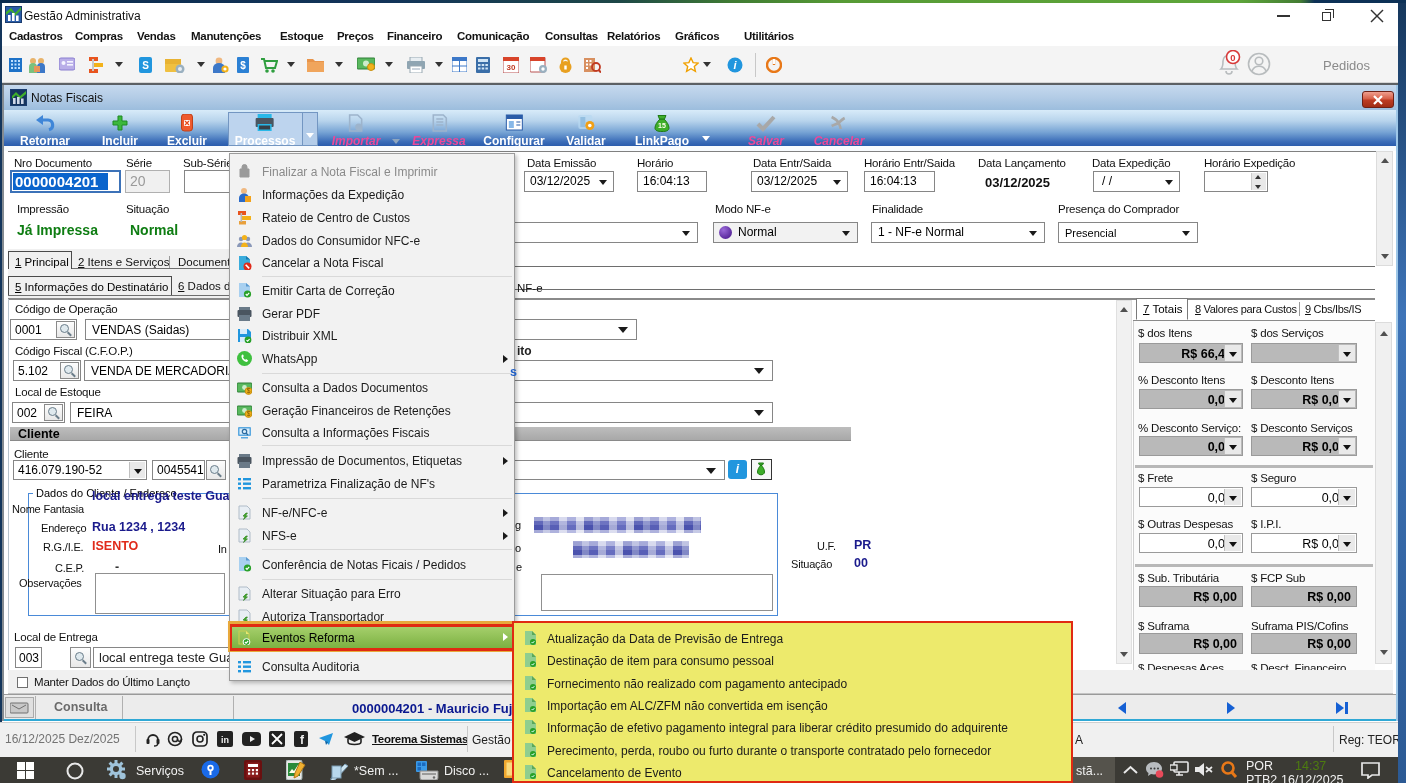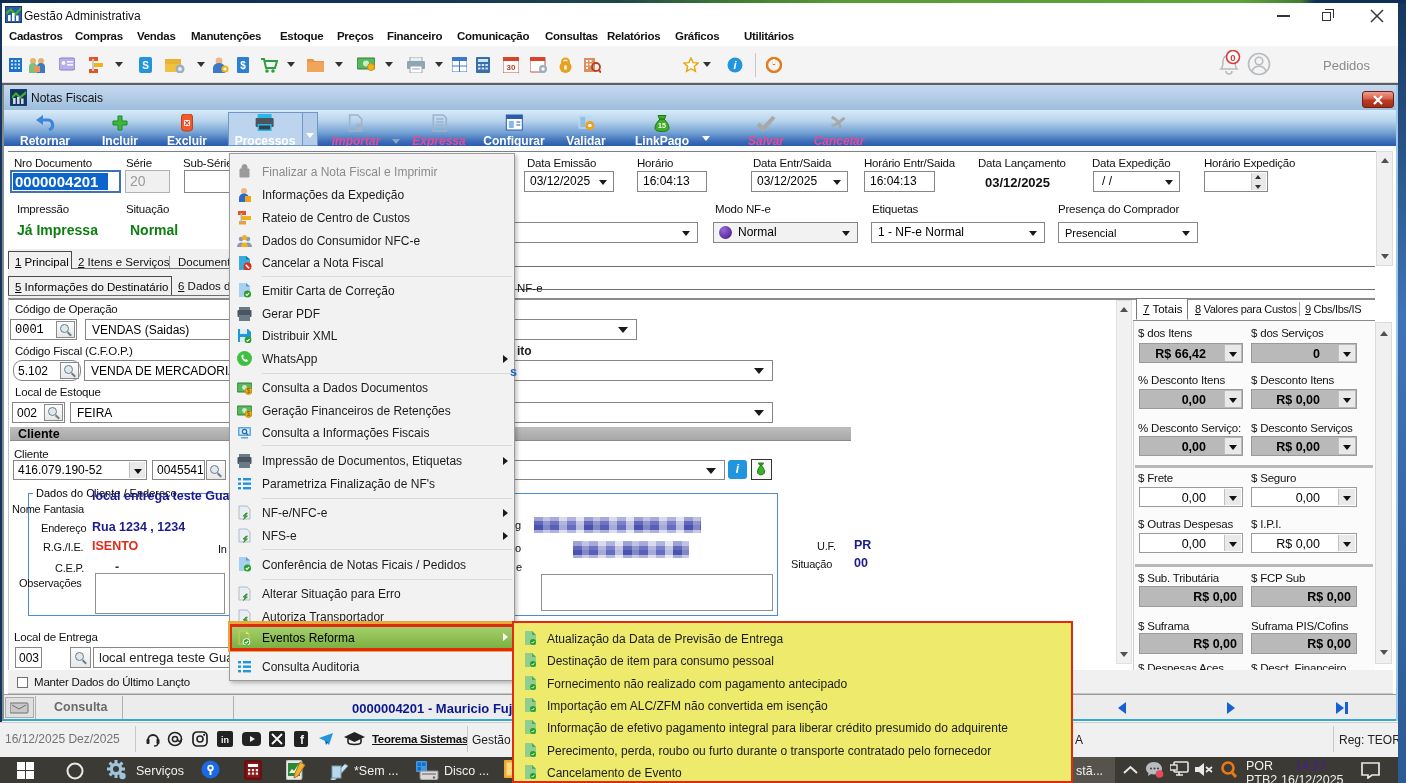--- a/index.html
+++ b/index.html
@@ -19,21 +19,21 @@
 .tbtn .ic{display:block;margin:0 auto 2px;}
 .dis{color:#ec4899;font-style:italic;}
 u{text-decoration:underline;}
 .gv{position:absolute;font-weight:bold;color:#0e7d12;font-size:14px;white-space:nowrap;}
 .nv{position:absolute;font-weight:bold;color:#1a1a8c;font-size:12.5px;white-space:nowrap;}
 .srch{position:absolute;background:linear-gradient(#fdfdfd,#e8e8e8);border:1px solid #8a8a8a;}
 .mag{width:9px;height:9px;border:1.6px solid #6a7d8a;border-radius:50%;position:absolute;left:3px;top:2px;background:#dfe9ee;}
 .mag:after{content:"";position:absolute;width:5px;height:1.8px;background:#6a7d8a;transform:rotate(45deg);left:6px;top:8px;}
 .gray-field{position:absolute;background:#b9b9b9;border:1px solid #9a9a9a;font-size:12.5px;font-weight:bold;color:#000;text-align:right;}
 .white-field{position:absolute;background:#fff;border:1px solid #9a9a9a;font-size:12.5px;font-weight:bold;color:#000;text-align:right;}
-.fval{padding:3px 36px 0 0;}
+.fval{padding:3px 10px 0 0;}
 .dd{position:absolute;right:1px;top:1px;bottom:1px;width:17px;background:#e9e9e9;border-left:1px solid #c0c0c0;}
 .dd:after{content:"";position:absolute;left:4px;top:7px;width:0;height:0;border-left:4px solid transparent;border-right:4px solid transparent;border-top:5px solid #111;}
 .tslbl{position:absolute;font-size:11.5px;color:#111;white-space:nowrap;letter-spacing:-0.2px;}
 .mb{position:absolute;top:4px;font-size:11.5px;font-weight:bold;color:#121212;white-space:nowrap;letter-spacing:-0.3px;}
 .blur1{background:repeating-linear-gradient(0deg,rgba(255,255,255,.5) 0 3px,rgba(60,67,160,.15) 3px 8px,rgba(160,164,215,.25) 8px 12px,rgba(255,255,255,.45) 12px 16px),repeating-linear-gradient(90deg,#4d55b0 0 9px,#8d94cc 9px 16px,#5d64ba 16px 25px,#b8bce0 25px 33px,#6d74c4 33px 42px,#cdd0e8 42px 50px);}
 .ti{position:absolute;top:57px;}
 .tdd{position:absolute;top:62px;width:0;height:0;border-left:4px solid transparent;border-right:4px solid transparent;border-top:5px solid #333;}
 </style></head>
 <body>
 <div id="sc">
@@ -355,21 +355,21 @@
       </div>
       <div class="lbl" style="left:15px;top:118px;">Impressão</div>
       <div class="lbl" style="left:124px;top:118px;">Situação</div>
       <div class="gv" style="left:15px;top:137px;">Já Impressa</div>
       <div class="gv" style="left:128px;top:137px;">Normal</div>
       <div class="inp" style="left:418px;top:137px;width:278px;height:21px;">
           <span class="arr" style="right:7px;top:8px;"></span>
         </div>
       <div class="lbl" style="left:713px;top:118px;">Modo NF-e</div>
       <div class="inp" style="left:711px;top:137px;width:145px;height:21px;background:#f2f2f2;font-size:12px;padding:2px 0 0 24px;">Normal<span class="ab" style="left:5px;top:3px;width:13px;height:13px;border-radius:50%;background:radial-gradient(circle at 35% 30%,#9a6ad8,#5b2a9e 70%);"></span><span class="arr" style="right:7px;top:8px;"></span></div>
-      <div class="lbl" style="left:870px;top:118px;">Etiquetas</div>
+      <div class="lbl" style="left:870px;top:118px;">Finalidade</div>
       <div class="inp" style="left:869px;top:137px;width:174px;height:21px;font-size:12px;padding:2px 0 0 6px;">1 - NF-e Normal<span class="arr" style="right:7px;top:8px;"></span></div>
       <div class="lbl" style="left:1056px;top:118px;">Presença do Comprador</div>
       <div class="inp" style="left:1056px;top:137px;width:140px;height:21px;font-size:11px;padding:4px 0 0 6px;">Presencial<span class="arr" style="right:7px;top:8px;"></span></div>
       <div class="ab" style="left:1374px;top:66px;width:17px;height:115px;background:#f0f0f0;border:1px solid #dcdcdc;">
         <span class="arr" style="left:4px;top:6px;border-top:none;border-bottom:5px solid #505050;"></span>
         <span class="arr" style="left:4px;bottom:6px;border-top:5px solid #505050;"></span>
       </div>
     </div>
 
     <div id="tabs">
@@ -384,28 +384,28 @@
       <div class="ab" style="left:6px;top:209.5px;width:500px;height:1px;background:#6e6e6e;"></div>
       <div class="ab" style="left:6px;top:190.5px;width:164px;height:19px;background:#f0f0f0;border:1px solid #4a4a4a;border-bottom:none;z-index:2;font-size:11.5px;padding:4px 0 0 6px;"><u>5</u> Informações do Destinatário</div>
       <div class="txt" style="left:176px;top:194.5px;font-size:11.5px;"><u>6</u> Dados de</div>
       <div class="txt" style="left:515px;top:197px;font-size:11.5px;">NF-e</div>
       <div class="ab" style="left:6px;top:212.6px;width:1367px;height:2px;background:#8a8a8a;"></div>
     </div>
 
     <div id="form">
       <div class="ab" style="left:6px;top:214px;width:1px;height:371px;background:#b9c4cc;"></div>
       <div class="lbl" style="left:13px;top:218px;">Código de Operação</div>
-      <div class="inp" style="left:8px;top:234px;width:67px;height:21px;font-size:12px;padding:3px 0 0 4px;font-family:Liberation Mono, monospace;">0001<span class="srch" style="left:45px;top:1px;width:19px;height:17px;">
+      <div class="inp" style="left:8px;top:234px;width:67px;height:21px;font-size:12px;padding:3px 0 0 4px;">0001<span class="srch" style="left:45px;top:1px;width:19px;height:17px;">
             <span class="mag"></span>
           </span></div>
       <div class="inp" style="left:83px;top:234px;width:552px;height:21px;font-size:12px;padding:3px 0 0 6px;">VENDAS (Saidas)<span class="arr" style="right:8px;top:7px;border-left-width:5.5px;border-right-width:5.5px;border-top-width:6.5px;"></span></div>
       <div class="lbl" style="left:13px;top:260px;">Código Fiscal (C.F.O.P.)</div>
       <div class="ab" style="left:515px;top:259px;font-size:12px;font-weight:bold;color:#222;">ito</div>
       <div class="ab" style="left:508px;top:280px;font-size:12.5px;font-weight:bold;color:#2060c8;z-index:1;">s</div>
-      <div class="inp" style="left:11px;top:275px;width:68px;height:21px;font-size:12px;padding:3px 0 0 4px;border-radius:9px;">5.102<span class="srch" style="left:46px;top:1px;width:19px;height:17px;">
+      <div class="inp" style="left:11px;top:275px;width:68px;height:21px;font-size:12px;padding:3px 0 0 4px;">5.102<span class="srch" style="left:46px;top:1px;width:19px;height:17px;">
             <span class="mag"></span>
           </span></div>
       <div class="inp" style="left:82px;top:275px;width:689px;height:21px;font-size:12px;padding:3px 0 0 6px;">VENDA DE MERCADORIA<span class="arr" style="right:8px;top:7px;border-left-width:5.5px;border-right-width:5.5px;border-top-width:6.5px;"></span></div>
       <div class="lbl" style="left:13px;top:301px;">Local de Estoque</div>
       <div class="inp" style="left:10px;top:317px;width:53px;height:21px;font-size:12px;padding:3px 0 0 4px;">002<span class="srch" style="left:31px;top:1px;width:19px;height:17px;">
             <span class="mag"></span>
           </span></div>
       <div class="inp" style="left:68px;top:317px;width:703px;height:21px;font-size:12px;padding:3px 0 0 6px;">FEIRA<span class="arr" style="right:8px;top:7px;border-left-width:5.5px;border-right-width:5.5px;border-top-width:6.5px;"></span></div>
       <div class="ab" style="left:8px;top:342px;width:841px;height:14px;background:linear-gradient(#bdbdbd,#a8a8a8);border-bottom:1px solid #8a8a8a;font-size:12.5px;font-weight:bold;padding-left:8px;">Cliente</div>
       <div class="lbl" style="left:12px;top:363px;">Cliente</div>
@@ -672,21 +672,21 @@
     <svg class="ab" style="left:1194px;top:761px" width="19" height="16">
         <path d="M1 6v5h4l5 4V2L5 6z" fill="#e8e8e8"></path>
         <path d="M12 6l6 5m0-5l-6 5" stroke="#e8e8e8" stroke-width="1.7"></path>
       </svg>
     <svg class="ab" style="left:1220px;top:760px" width="18" height="19">
         <circle cx="8" cy="8" r="5.5" fill="none" stroke="#e87818" stroke-width="2.6"></circle>
         <line x1="11.5" y1="12" x2="16" y2="17" stroke="#e87818" stroke-width="3"></line>
       </svg>
     <div class="txt" style="left:1246px;top:759px;color:#f0f0f0;font-size:12.5px;">POR</div>
     <div class="txt" style="left:1246px;top:773px;color:#f0f0f0;font-size:12.5px;">PTB2</div>
-    <div class="txt" style="left:1295px;top:759px;color:#4c1d95;font-size:12.5px;">14:37</div>
+    <div class="txt" style="left:1295px;top:759px;color:#4d7c0f;font-size:12.5px;">14:37</div>
     <div class="txt" style="left:1281px;top:773px;color:#f0f0f0;font-size:12.5px;">16/12/2025</div>
     <svg class="ab" style="left:1361px;top:762px" width="19" height="17">
         <path d="M1 1h17v12h-7l-4 3v-3H1z" fill="none" stroke="#e8e8e8" stroke-width="1.7"></path>
       </svg>
   </div>
 
   <div id="menu" class="ab" style="left:229px;top:153px;width:286px;height:528px;background:#f2f2f2;border:1px solid #9b9b9b;box-shadow:2px 2px 4px rgba(0,0,0,.25);"></div>
   <div id="menuitems">
     <svg class="ico" style="top:164px">
         <path d="M3 5h9v8H3z M5 5V3a2.5 2.5 0 015 0v2" fill="#9a9a9a" stroke="#9a9a9a"></path>

